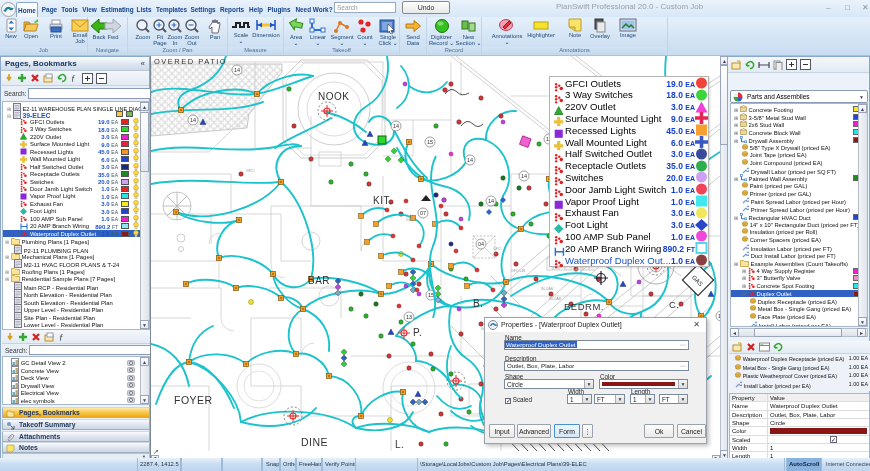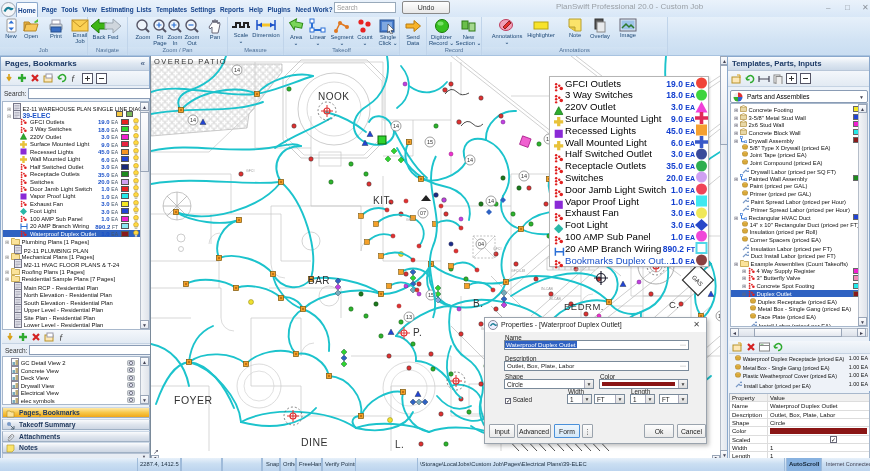--- a/index.html
+++ b/index.html
@@ -1433,21 +1433,21 @@
           </svg></span>
       </div>
 <div class="lgr" style="top:177.00000000000003px">
         <span style="position:absolute;left:4px;top:1px;transform:scale(1.35);transform-origin:0 0"><svg width="7" height="7" style="vertical-align:-1px">
             <circle cx="1.6" cy="1.6" r="0.9" fill="#e02020"></circle>
             <circle cx="1.6" cy="3.9" r="0.9" fill="#e02020"></circle>
             <circle cx="1.6" cy="6.2" r="0.9" fill="#e02020"></circle>
             <circle cx="3.9" cy="2.7" r="0.9" fill="#e02020"></circle>
             <circle cx="5.4" cy="4.7" r="1.3" fill="#e02020"></circle>
           </svg></span>
-        <span style="position:absolute;left:15px;top:0.5px;font-size:9.6px;color:#1a50c8">Bookmarks Duplex Out...</span>
+        <span style="position:absolute;left:15px;top:0.5px;font-size:9.6px;color:#1a50c8">Waterproof Duplex Out...</span>
         <span class="lq">1.0 <span class="lu">EA</span></span>
         <span style="position:absolute;right:0px;top:0"><svg width="13" height="12">
             <circle cx="6.5" cy="6" r="5.5" fill="#8a4040"></circle>
           </svg></span>
       </div>
 </div>
 <div id="dlg">
 <div id="dlgtitle"><svg width="10" height="10" style="position:absolute;left:3px;top:2px">
           <circle cx="5" cy="5" r="4.5" fill="#eef" stroke="#889"></circle>
           <path d="M2.5 6 Q4.5 2.5 6.5 4.5 Q8 6 8.5 4.5" stroke="#1b7f96" stroke-width="1.4" fill="none"></path>
@@ -1471,21 +1471,20 @@
 <div class="combo" style="left:145px;top:76px;width:25px;height:10px">1<span class="ca">▼</span></div>
 <div class="combo" style="left:174px;top:76px;width:29px;height:10px">FT<span class="ca">▼</span></div>
 <div class="dbtn" style="left:4px;top:106px;width:26px">Input</div>
 <div class="dbtn" style="left:32px;top:106px;width:34px">Advanced</div>
 <div class="dbtn" style="left:69px;top:106px;width:26px;border-color:#4a90d9;background:linear-gradient(#eef6fd,#d4e8f8)">Form</div>
 <div class="dbtn" style="left:97px;top:106px;width:11px">⋮</div>
 <div class="dbtn" style="left:159px;top:106px;width:30px">Ok</div>
 <div class="dbtn" style="left:192px;top:106px;width:29px">Cancel</div>
 </div>
 <div class="panel" style="left:727px;width:143px;height:403px">
-<div class="phead" style="font-size:7.8px">Templates, Parts, Inputs</div>
 <div class="ptool" style="height:16px">
         <svg width="11" height="10">
           <rect x="1" y="3" width="8" height="6" fill="#fde8b8" stroke="#b8932a"></rect>
           <path d="M6 1 L9 1 L9 4" stroke="#d8a018" fill="none"></path>
         </svg>
         <svg width="10" height="10">
           <path d="M2 6 A3.4 3.4 0 1 1 5 8.4 M2 6 L1 3.4 M2 6 L4.6 5.4" stroke="#2faa2f" stroke-width="1.5" fill="none"></path>
         </svg>
         <svg width="12" height="10">
           <path d="M1 2 V8 M11 2 V8 M1 5 H11" stroke="#445" stroke-width="1.2"></path>

